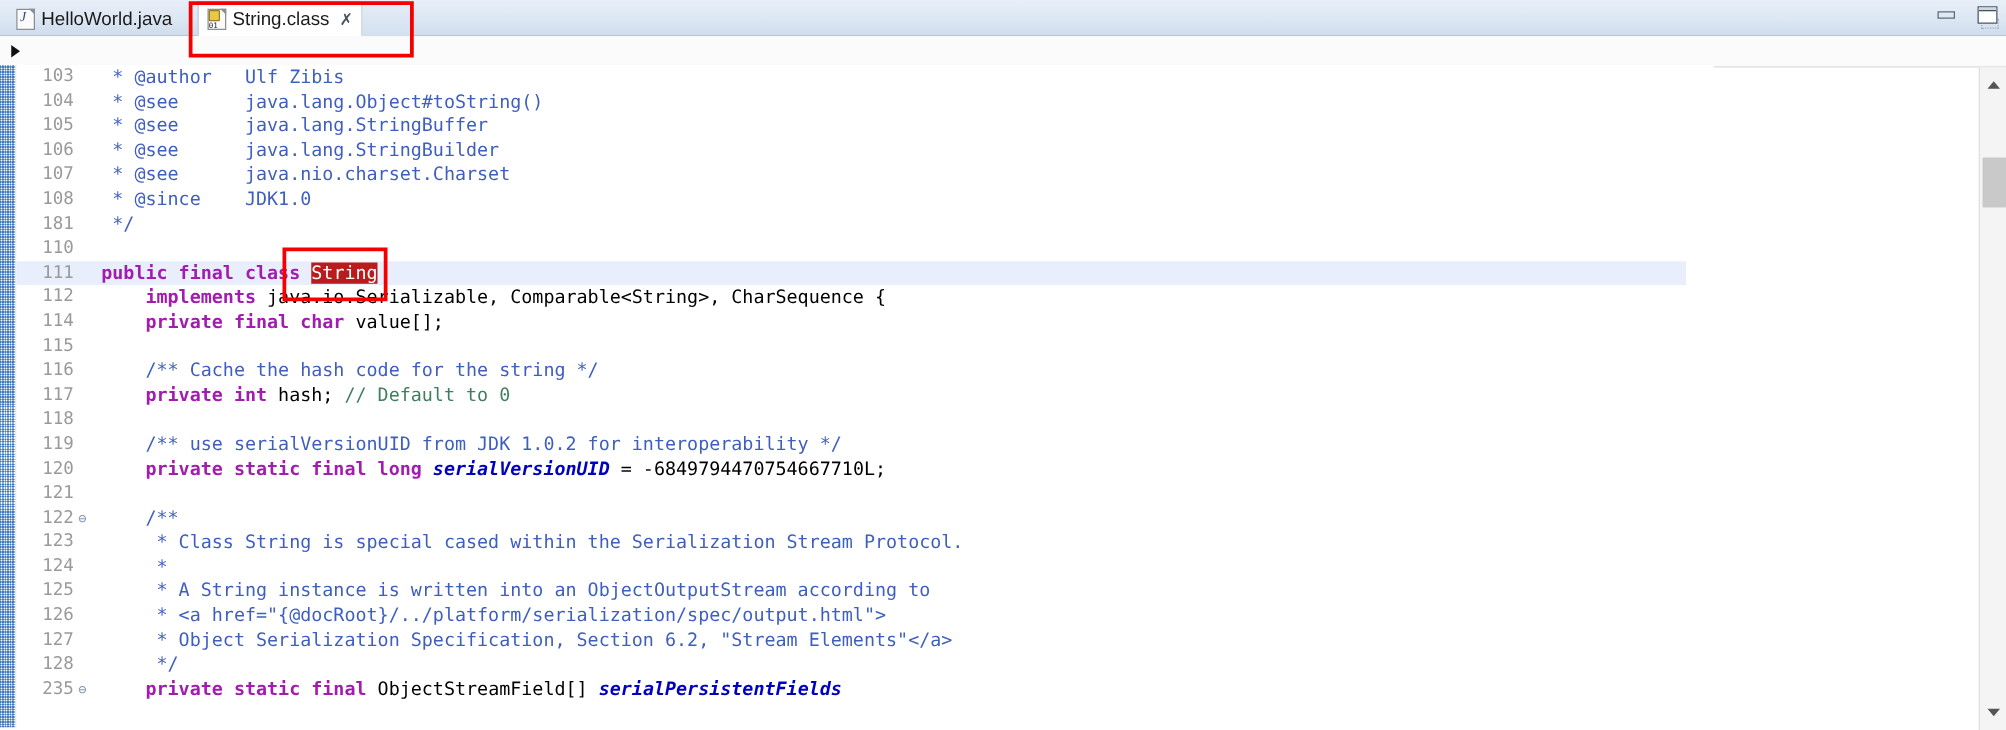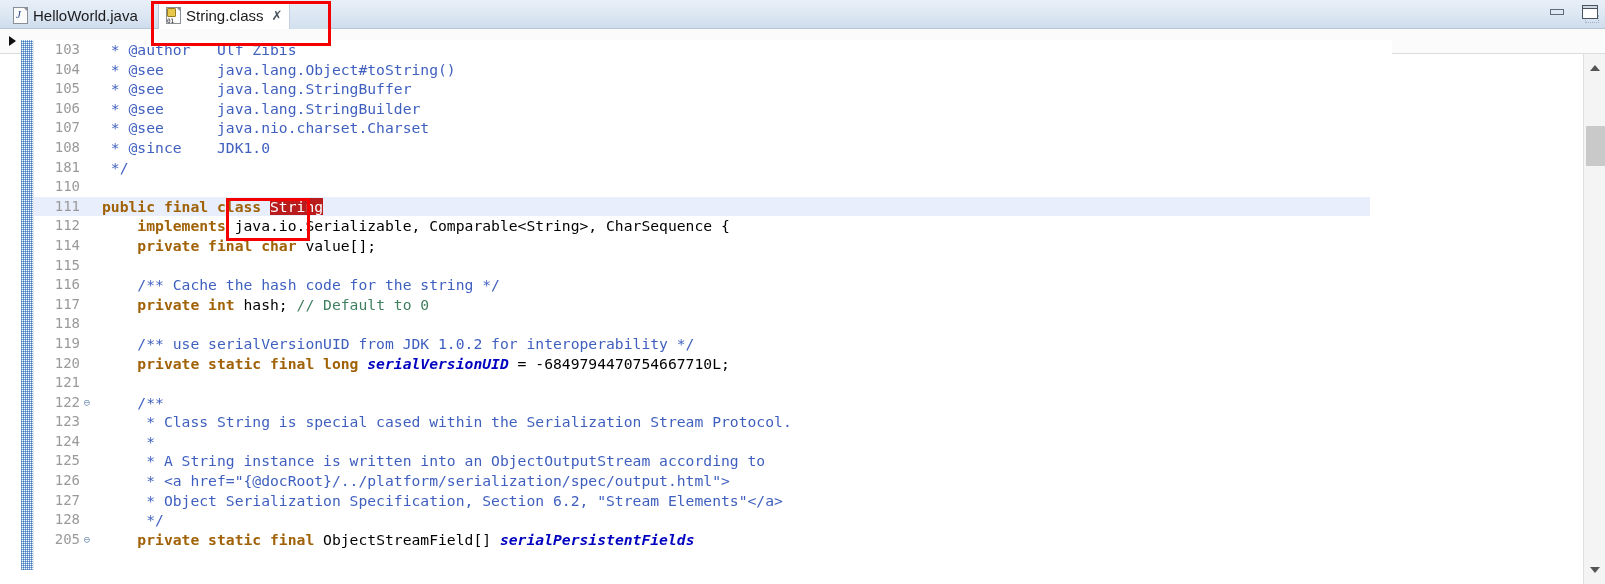--- a/index.html
+++ b/index.html
@@ -82,22 +82,22 @@
   .bc-arrow {
     position: absolute; left: 9px; top: 7px;
     width: 0; height: 0;
     border-left: 7px solid #101010;
     border-top: 5px solid transparent;
     border-bottom: 5px solid transparent;
   }
 
   
   .editor {
-    position: absolute; left: 0; top: 40px; width: 1371px; height: 530px;
-    background: #ffffff; overflow: hidden; margin-left: 21px;
+    position: absolute; left: 0; top: 52px; width: 1371px; height: 530px;
+    background: #ffffff; overflow: hidden;
   }
   .change-ruler {
     position: absolute; left: 0; top: 0; width: 13px; height: 530px;
     background:
       repeating-linear-gradient(0deg, #6b9fd4 0px, #6b9fd4 1px, #ffffff 1px, #ffffff 2px),
       repeating-linear-gradient(90deg, #6b9fd4 0px, #6b9fd4 1px, #ffffff 1px, #ffffff 2px);
     background-blend-mode: multiply;
     opacity: .85;
     border-right: 1px solid #e3e3e3;
   }
@@ -118,21 +118,21 @@
     display: inline-block; width: 46px; text-align: right;
     color: #9a9a9a; font-size: 14px; user-select: none;
     vertical-align: top;
   }
   .fold {
     display: inline-block; width: 14px; text-align: center;
     color: #7b96b8; font-size: 11px; vertical-align: top;
   }
   .txt { display: inline-block; padding-left: 8px; vertical-align: top; color: #000000; }
 
-  .kw  { color: #a16207; font-weight: bold; }
+  .kw  { color: #a21caf; font-weight: bold; }
   .jd  { color: #3f5fbf; }
   .lc  { color: #3f7f5f; text-align: center; }
   .fld { color: #0000c0; font-weight: bold; font-style: italic; }
   .sel { background: #b91c1c; color: #ffffff; }
   .plain { color: #000000; }
 
   
   .vscroll {
     position: absolute; right: 0; top: 54px; width: 22px; height: 530px;
     background: #f4f4f4; border-left: 1px solid #e0e0e0;
@@ -229,21 +229,21 @@
         <div class="line"><span class="gut">119</span><span class="fold"></span><span class="txt"><span class="jd">    /** use serialVersionUID from JDK 1.0.2 for interoperability */</span></span></div>
         <div class="line"><span class="gut">120</span><span class="fold"></span><span class="txt"><span class="kw">    private static final long</span><span class="plain"> </span><span class="fld">serialVersionUID</span><span class="plain"> = -6849794470754667710L;</span></span></div>
         <div class="line"><span class="gut">121</span><span class="fold"></span><span class="txt"><span class="plain"></span></span></div>
         <div class="line"><span class="gut">122</span><span class="fold">⊖</span><span class="txt"><span class="jd">    /**</span></span></div>
         <div class="line"><span class="gut">123</span><span class="fold"></span><span class="txt"><span class="jd">     * Class String is special cased within the Serialization Stream Protocol.</span></span></div>
         <div class="line"><span class="gut">124</span><span class="fold"></span><span class="txt"><span class="jd">     *</span></span></div>
         <div class="line"><span class="gut">125</span><span class="fold"></span><span class="txt"><span class="jd">     * A String instance is written into an ObjectOutputStream according to</span></span></div>
         <div class="line"><span class="gut">126</span><span class="fold"></span><span class="txt"><span class="jd">     * &lt;a href="{@docRoot}/../platform/serialization/spec/output.html"&gt;</span></span></div>
         <div class="line"><span class="gut">127</span><span class="fold"></span><span class="txt"><span class="jd">     * Object Serialization Specification, Section 6.2, "Stream Elements"&lt;/a&gt;</span></span></div>
         <div class="line"><span class="gut">128</span><span class="fold"></span><span class="txt"><span class="jd">     */</span></span></div>
-        <div class="line"><span class="gut">205</span><span class="fold">⊖</span><span class="txt"><span class="kw">    private static final</span><span class="plain"> ObjectStreamField[] </span><span class="fld">serialPersistentFields</span></span></div>
+        <div class="line"><span class="gut">235</span><span class="fold">⊖</span><span class="txt"><span class="kw">    private static final</span><span class="plain"> ObjectStreamField[] </span><span class="fld">serialPersistentFields</span></span></div>
       </div>
   </div>
 
   <div class="vscroll">
     <div class="sb-arrow up">
         <span class="sb-chev u"></span>
       </div>
     <div class="sb-thumb"></div>
     <div class="sb-arrow down">
         <span class="sb-chev d"></span>

